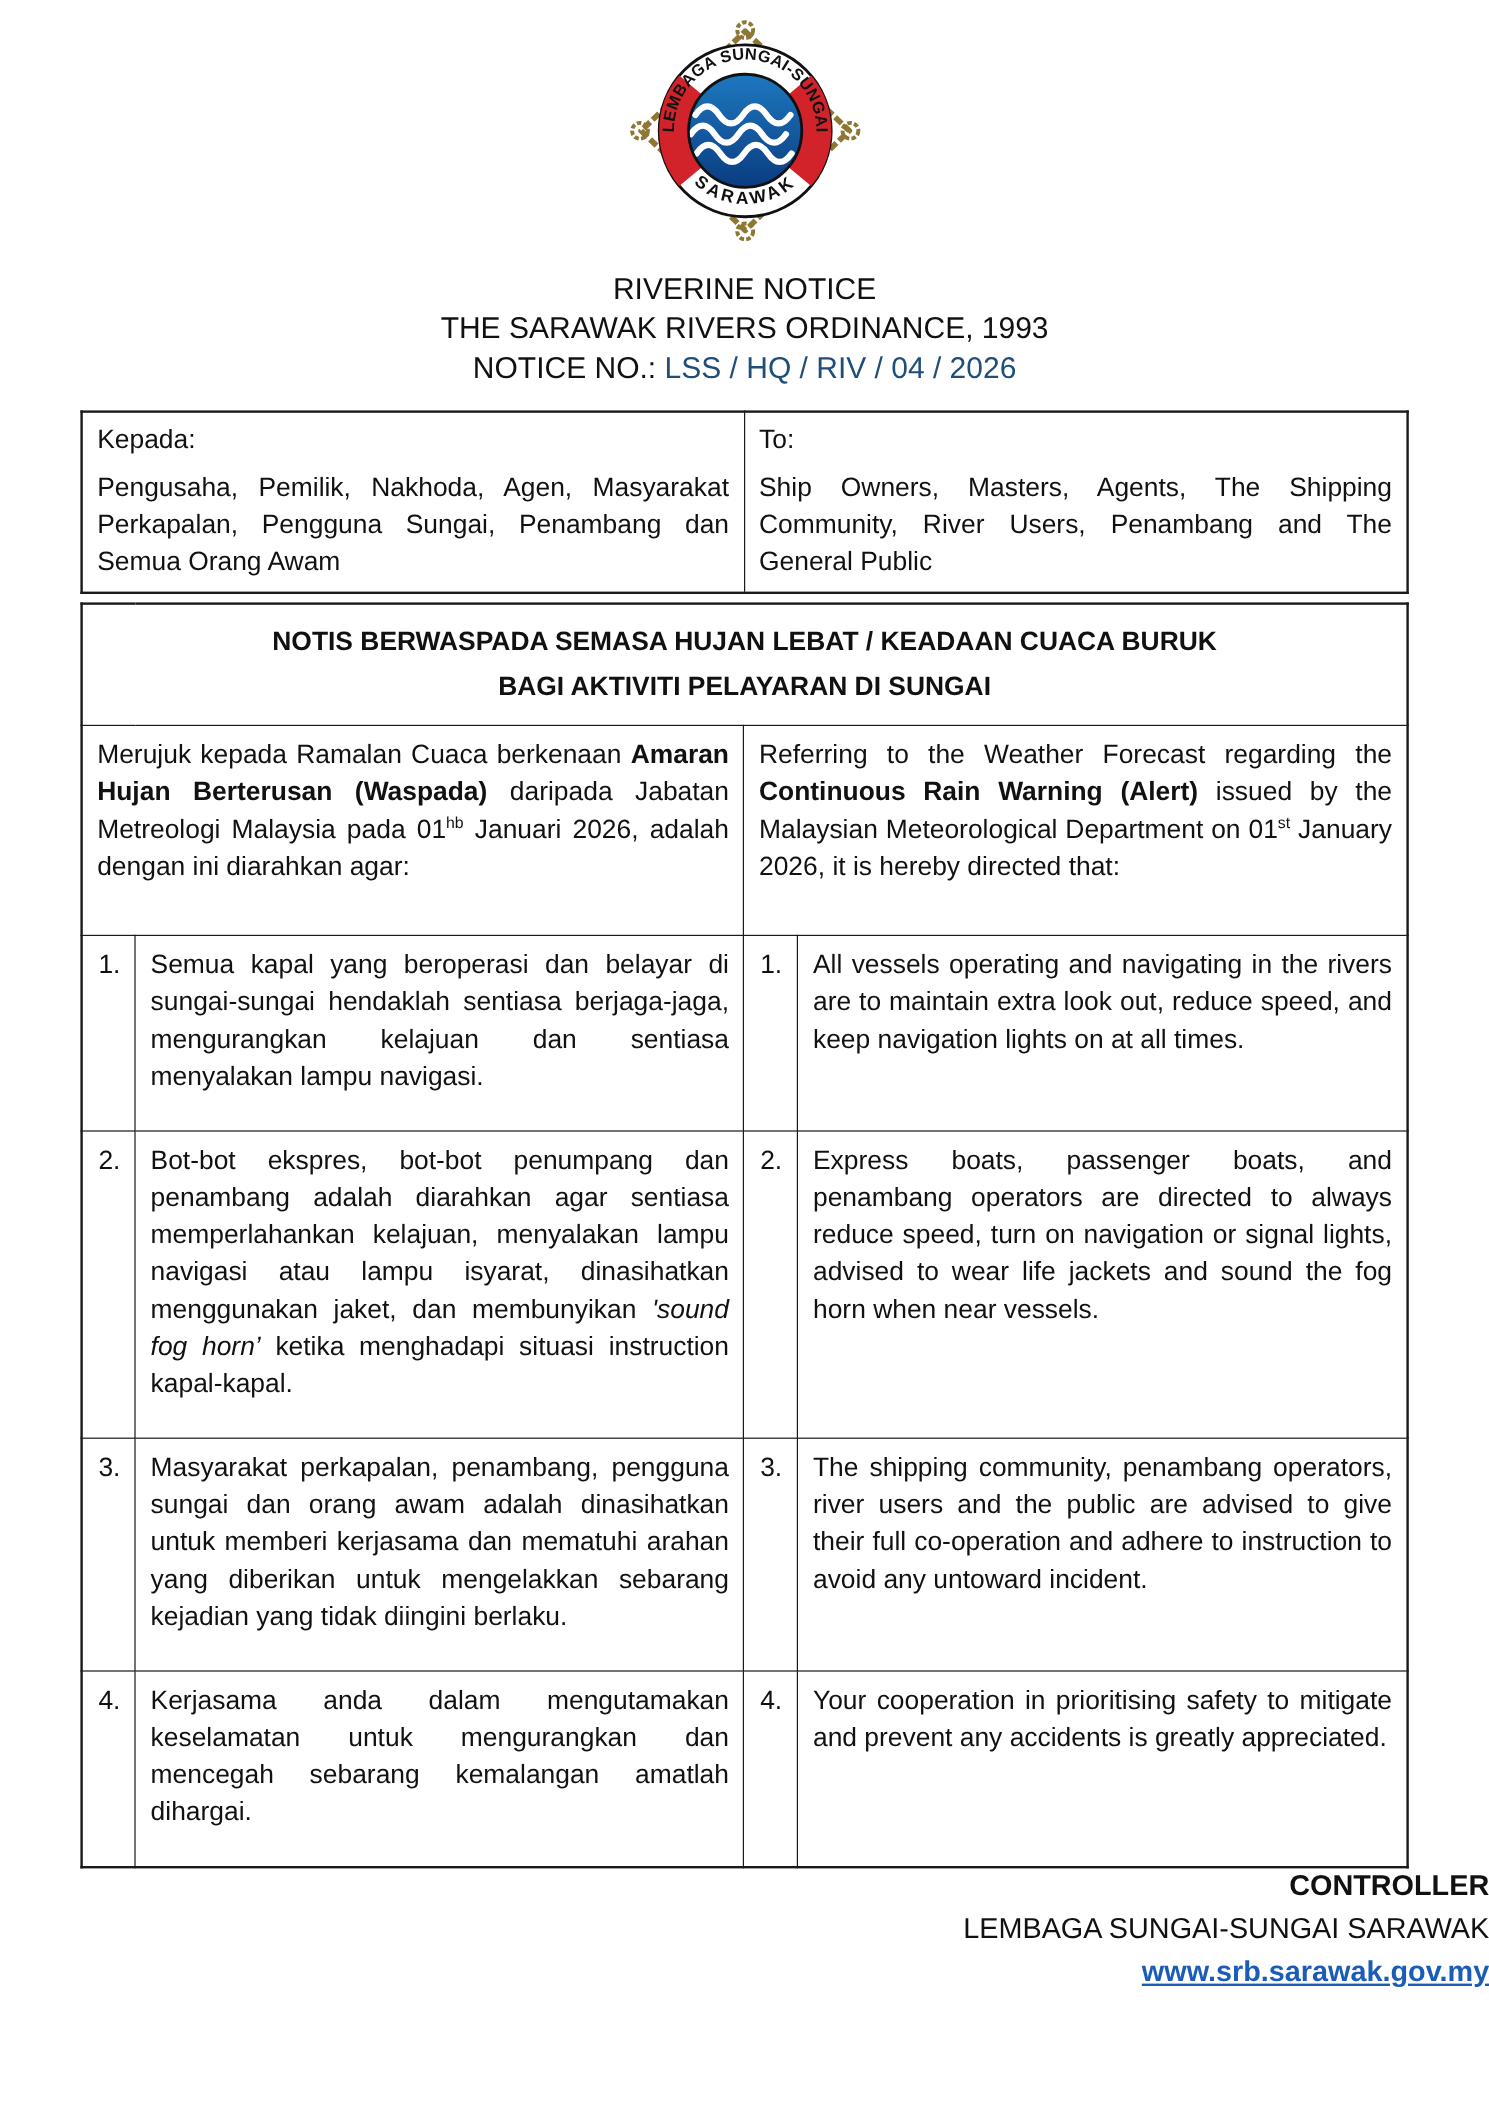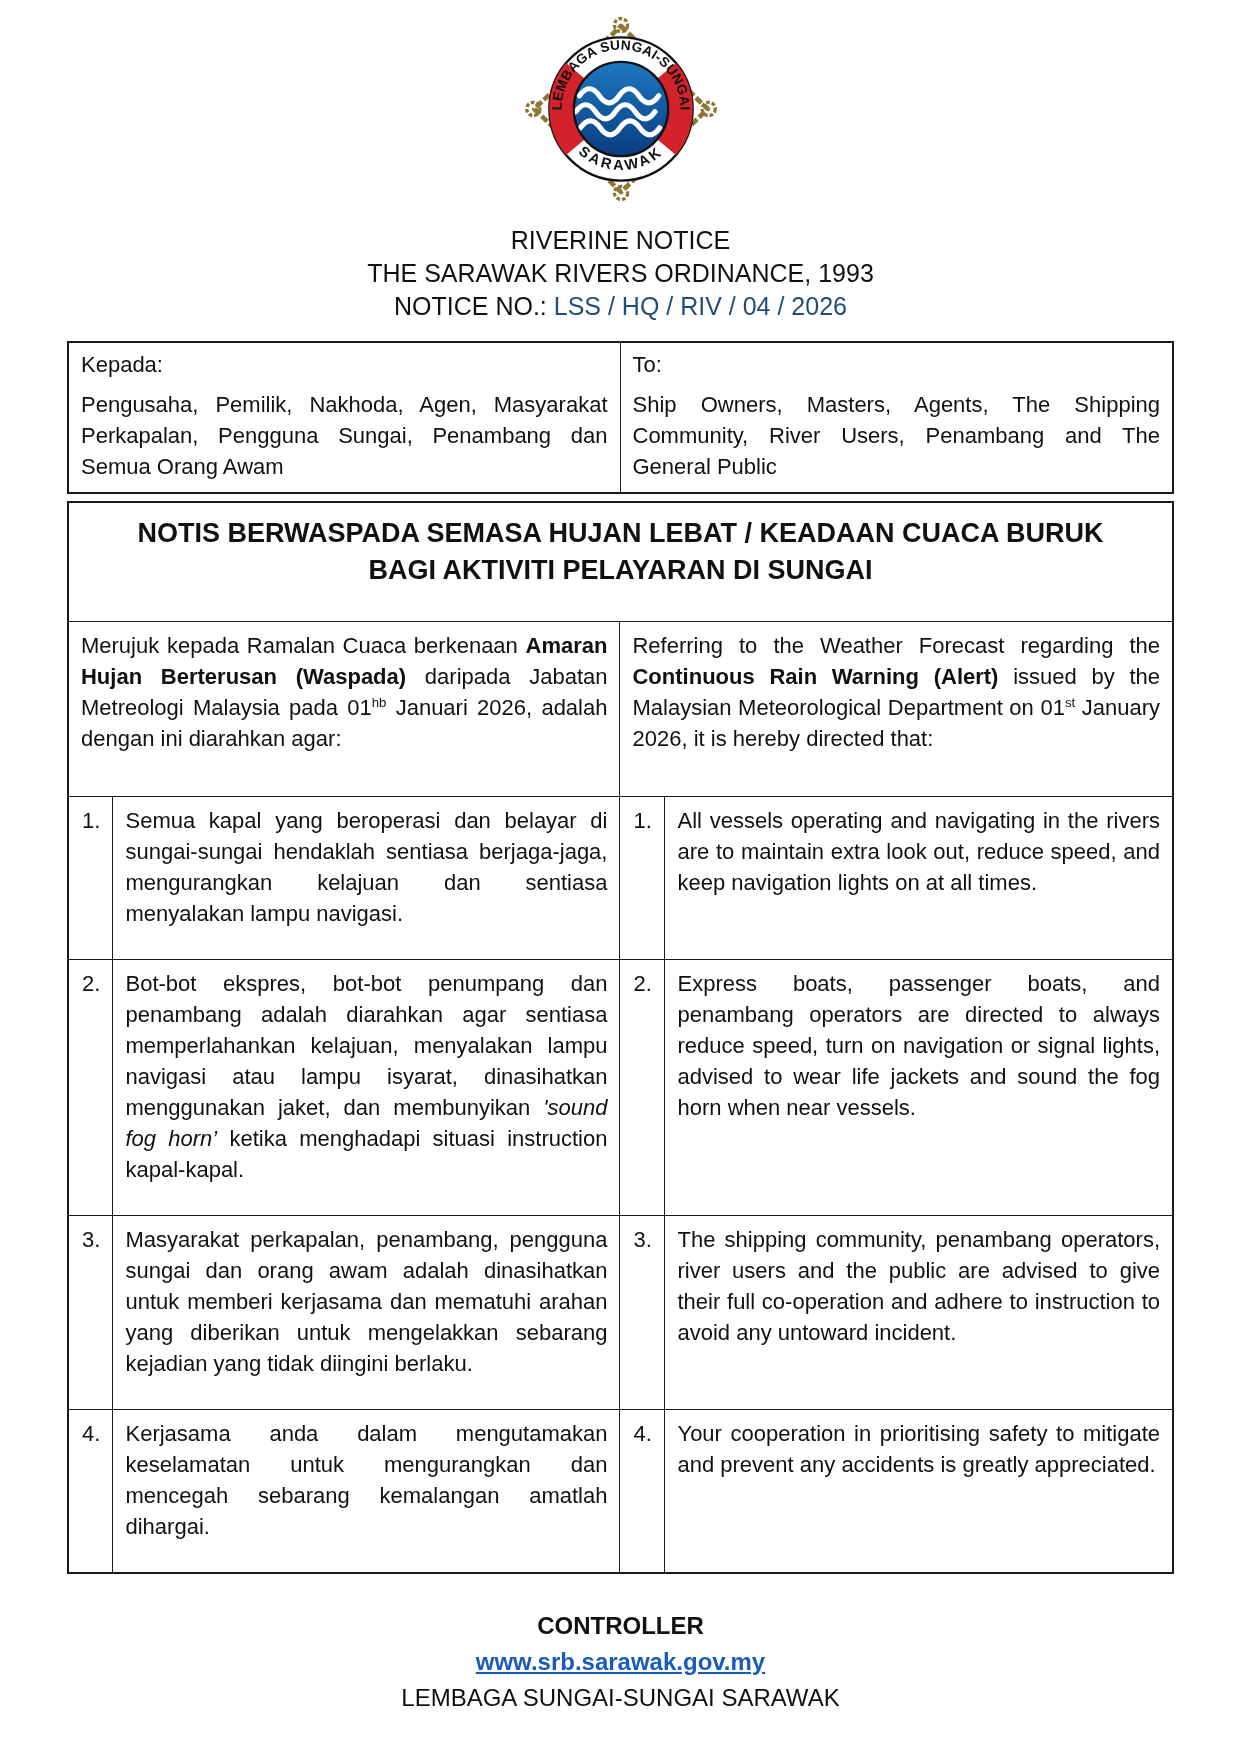--- a/index.html
+++ b/index.html
@@ -19,28 +19,28 @@
   table, td{border:1px solid var(--ink);}
   .outer{border:2px solid var(--ink);}
   td{vertical-align:top;font-size:22px;line-height:31px;}
 
   .addr-table{margin-top:18px;}
   .addr-cell{padding:6px 12px 10px 12px;margin-left:44px;}
   .addr-label{margin-bottom:9px;}
   .addr-body{text-align:justify;}
 
   .main-table{margin-top:7px;}
-  .heading-cell{text-align:center;font-weight:bold;font-size:27px;line-height:37px;padding:12px 30px 32px 30px;}
+  .heading-cell{text-align:center;font-weight:bold;font-size:22px;line-height:37px;padding:12px 30px 14px 30px;}
   .intro-cell{padding:8px 12px 42px 12px;text-align:justify;}
   .item-num{padding:8px 4px 8px 13px;}
   .item-cell{padding:8px 12px 30px 12px;text-align:justify;}
   .en{}
   sup{font-size:60%;vertical-align:super;line-height:0;}
 
-  .footer{position:absolute;left:0;right:0;top:1608px;text-align:center;font-size:24px;line-height:36px;}
+  .footer{position:absolute;left:0;right:0;top:1554px;text-align:right;font-size:24px;line-height:36px;}
   .footer-role{font-weight:bold;}
   .footer-link{color:var(--blue-link);font-weight:bold;text-decoration:underline;}
 
   .logo-svg text{font-family:"Liberation Sans","DejaVu Sans",sans-serif;}
 </style>
 </head>
 <body>
 
 <div class="page">
 
@@ -156,17 +156,17 @@
       <td class="item-num">4.</td>
       <td class="item-cell"><span>Kerjasama anda dalam mengutamakan keselamatan untuk mengurangkan dan mencegah sebarang kemalangan amatlah dihargai.</span></td>
       <td class="item-num en">4.</td>
       <td class="item-cell en"><span>Your cooperation in prioritising safety to mitigate and prevent any accidents is greatly appreciated.</span></td>
     </tr>
   </tbody>
     </table>
 
   <div class="footer">
     <div class="footer-role">CONTROLLER</div>
+    <div>LEMBAGA SUNGAI-SUNGAI SARAWAK</div>
     <div><a class="footer-link" href="#">www.srb.sarawak.gov.my</a></div>
-    <div>LEMBAGA SUNGAI-SUNGAI SARAWAK</div>
   </div>
 
 </div>
 
 </body></html>

